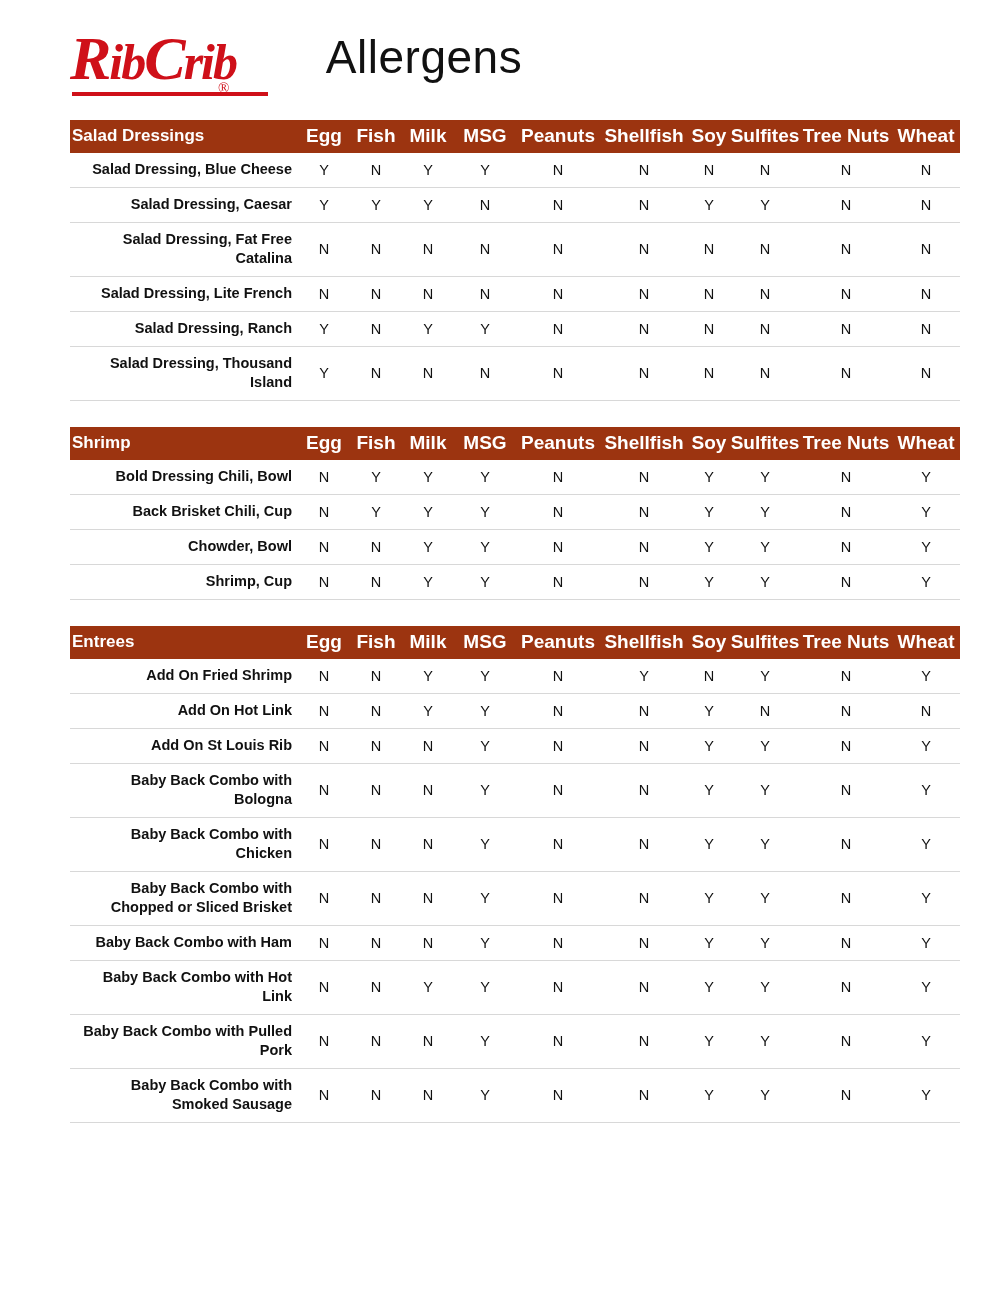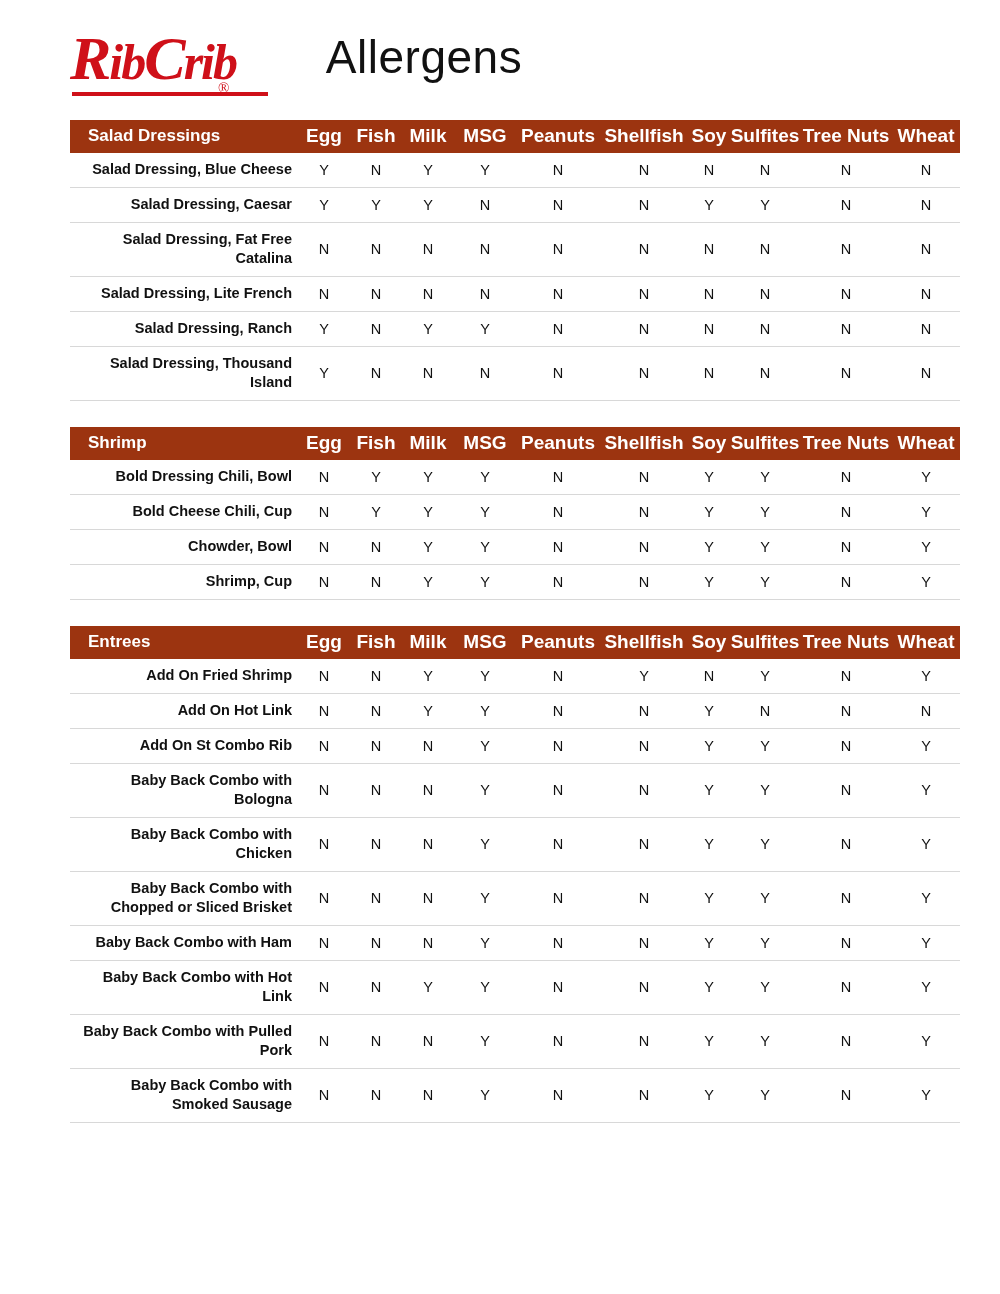--- a/index.html
+++ b/index.html
@@ -84,21 +84,21 @@
     color: #ffffff;
     font-size: 19px;
     font-weight: bold;
     padding: 5px 0 6px 0;
     text-align: center;
     vertical-align: middle;
     white-space: nowrap;
   }
   table.allergen thead th.cat {
     text-align: left;
-    padding-left: 18px;
+    padding-left: 2px;
     font-size: 17px;
   }
   table.allergen tbody td {
     font-size: 14.5px;
     border-bottom: 1px solid #d8d8d8;
     padding: 7px 0 8px 0;
     text-align: center;
     vertical-align: middle;
     color: #111;
   }
@@ -283,21 +283,21 @@
             <td>Y</td>
             <td>Y</td>
             <td>N</td>
             <td>N</td>
             <td>Y</td>
             <td>Y</td>
             <td>N</td>
             <td>Y</td>
           </tr>
           <tr>
-            <td class="name">Bold Cheese Chili, Cup</td>
+            <td class="name">Back Brisket Chili, Cup</td>
             <td>N</td>
             <td>Y</td>
             <td>Y</td>
             <td>Y</td>
             <td>N</td>
             <td>N</td>
             <td>Y</td>
             <td>Y</td>
             <td>N</td>
             <td>Y</td>
@@ -380,21 +380,21 @@
             <td>Y</td>
             <td>Y</td>
             <td>N</td>
             <td>N</td>
             <td>Y</td>
             <td>N</td>
             <td>N</td>
             <td>N</td>
           </tr>
           <tr>
-            <td class="name">Add On St Combo Rib</td>
+            <td class="name">Add On St Louis Rib</td>
             <td>N</td>
             <td>N</td>
             <td>N</td>
             <td>Y</td>
             <td>N</td>
             <td>N</td>
             <td>Y</td>
             <td>Y</td>
             <td>N</td>
             <td>Y</td>

